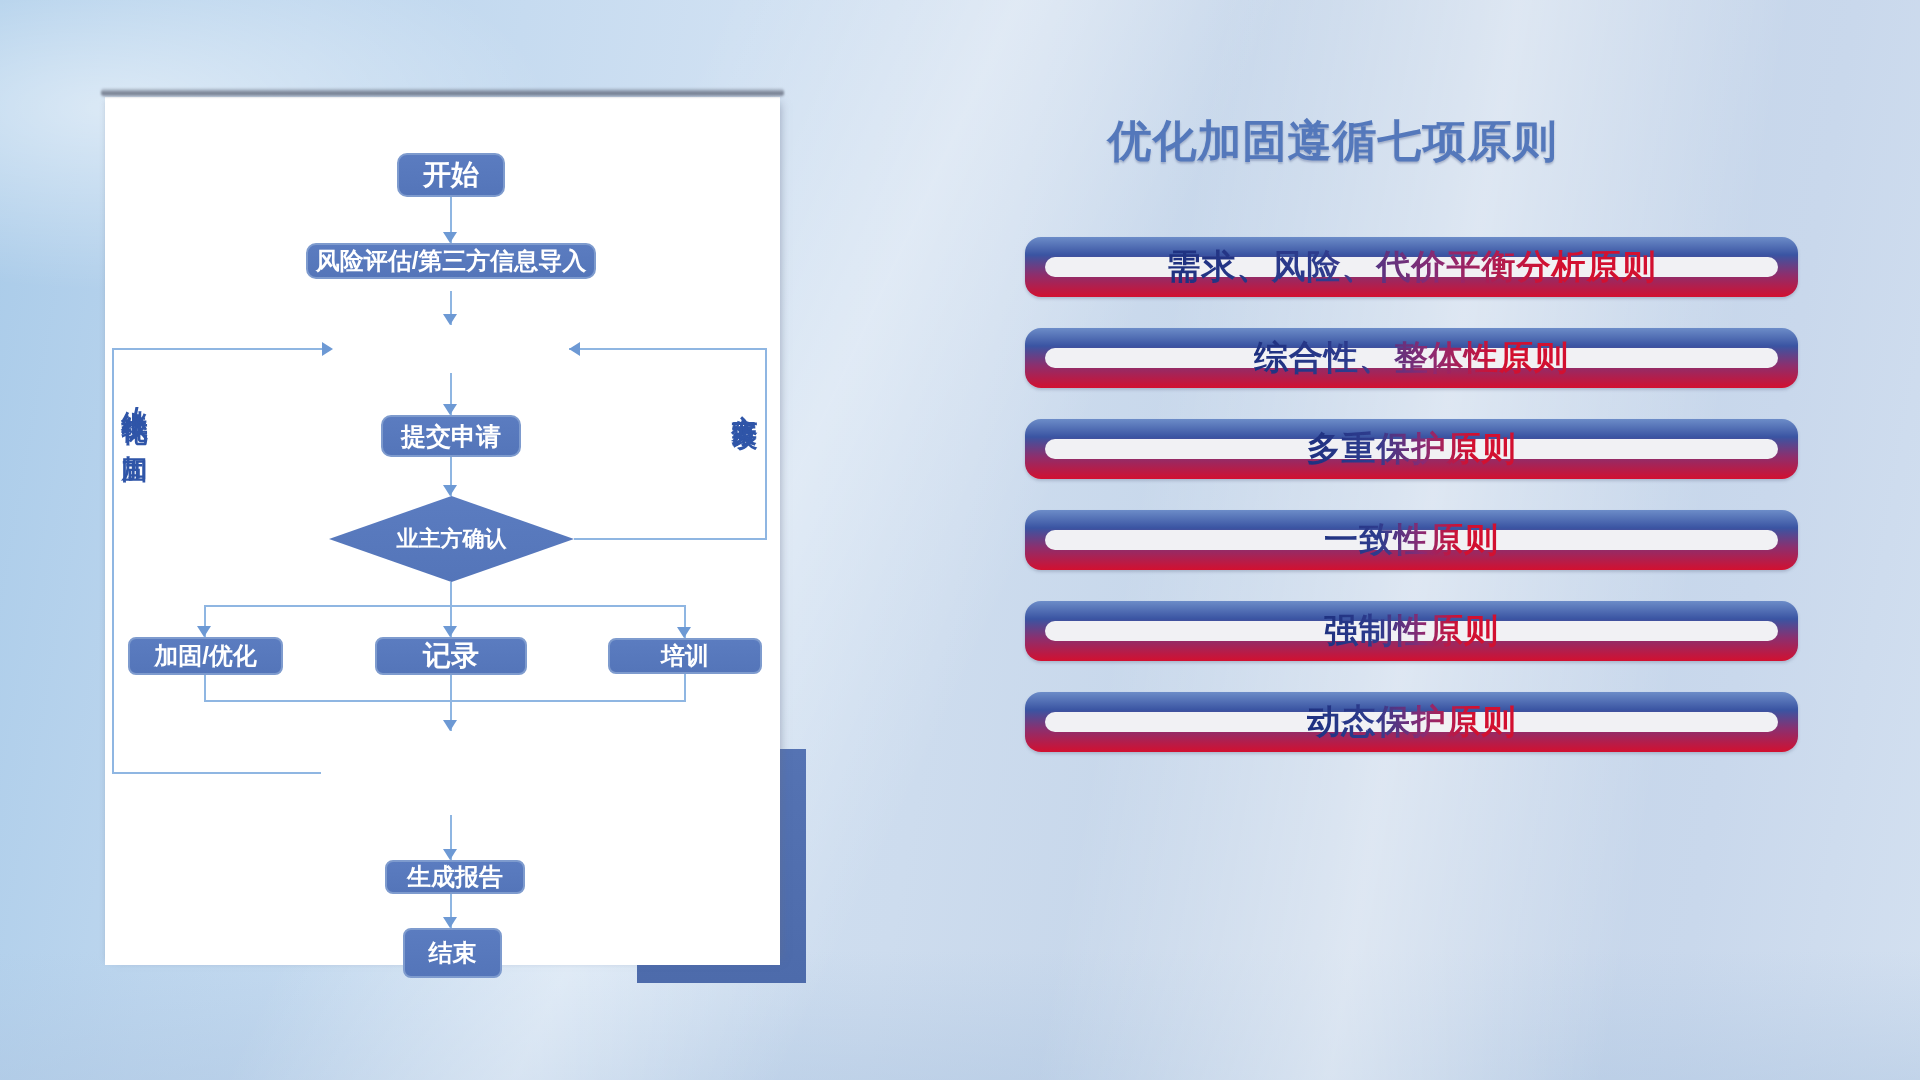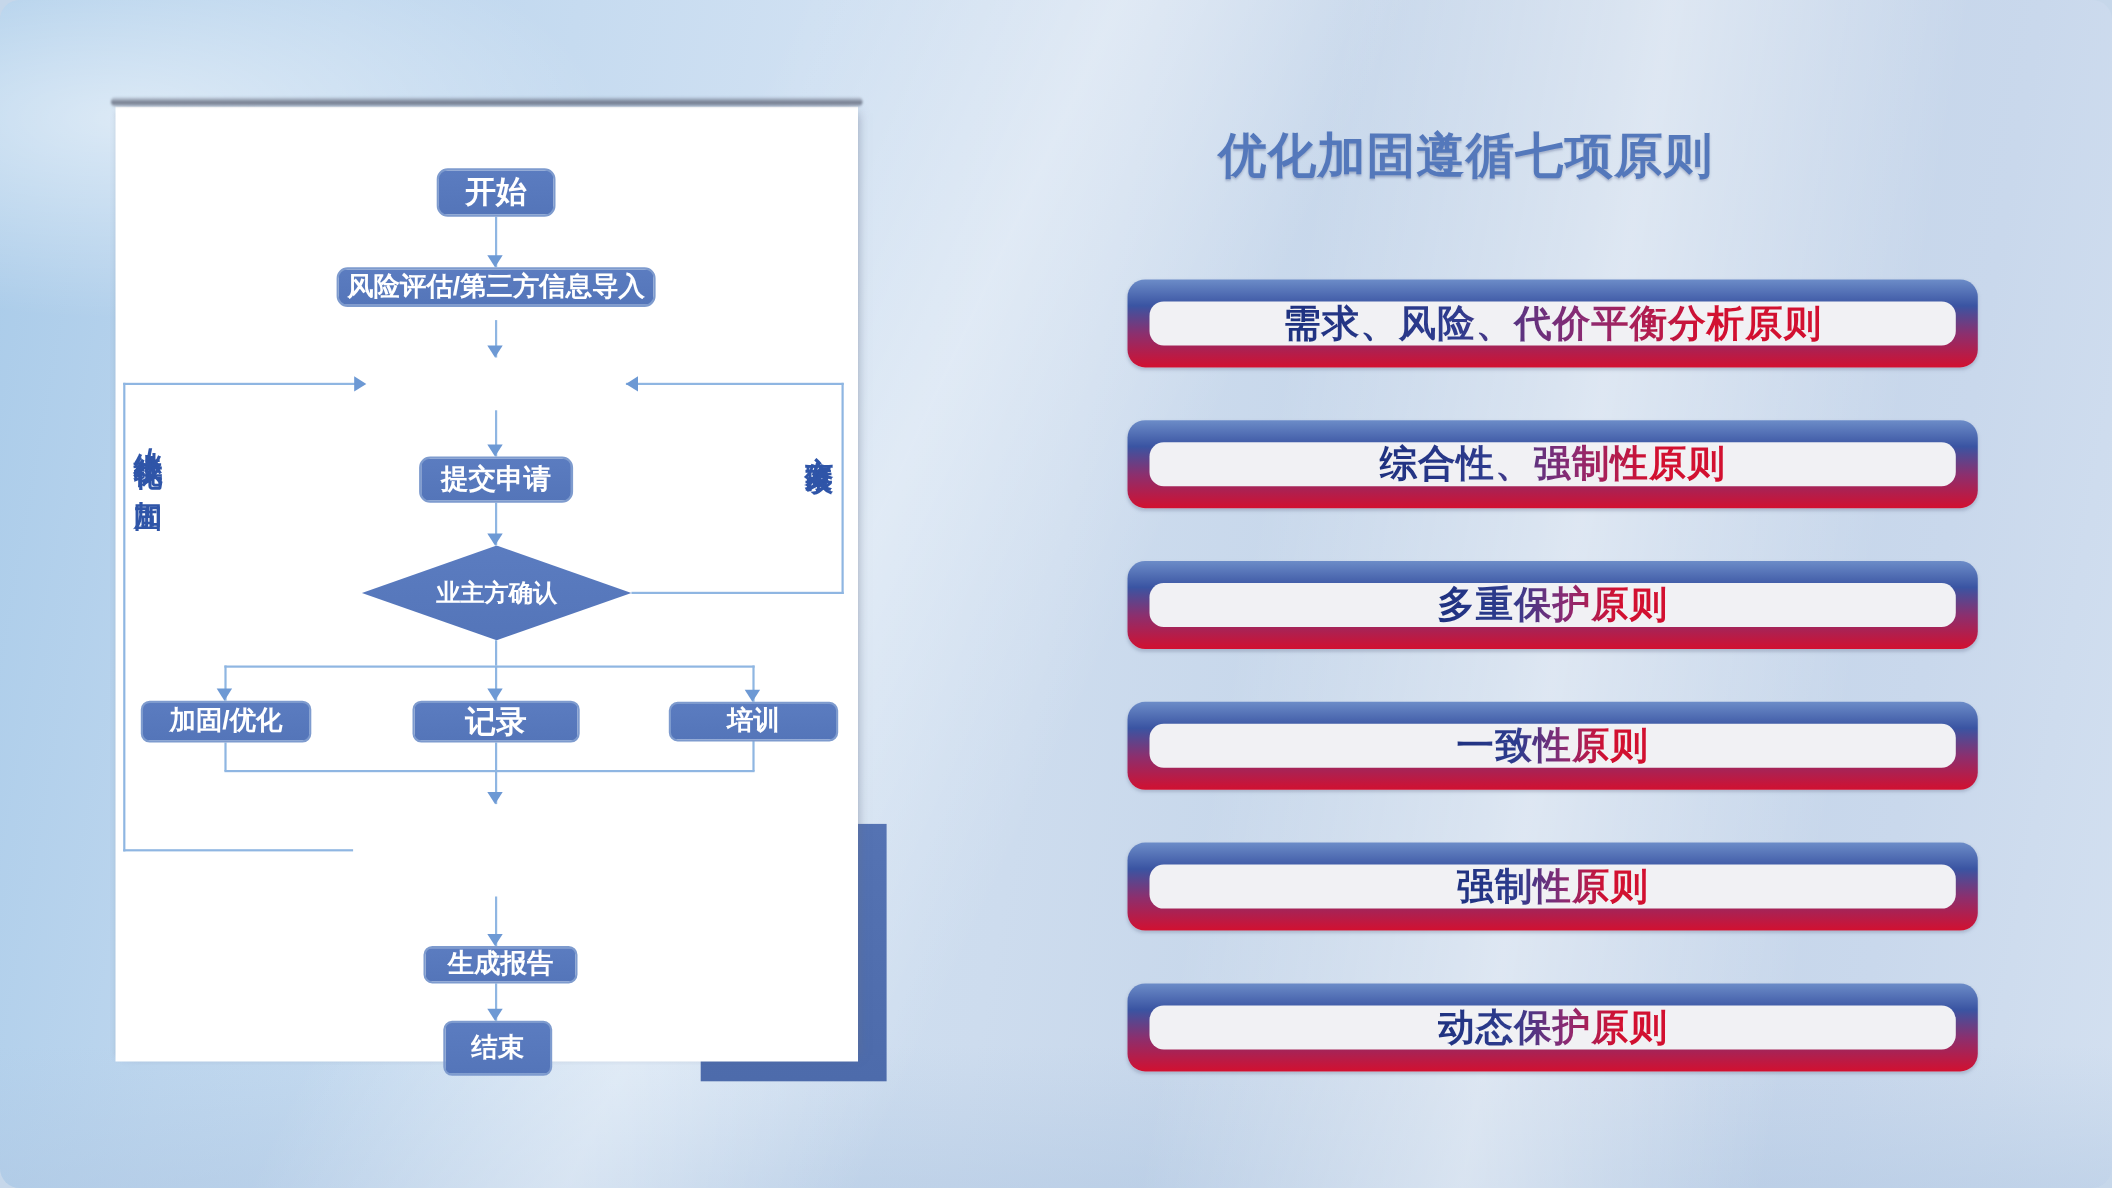--- a/index.html
+++ b/index.html
@@ -1,21 +1,20 @@
 <!DOCTYPE html>
 <html style="--node-fill: #5475b9; --node-border: #7e9bce; --line-blue: #8fb6e2; --arrow-blue: #6d99d4; --label-blue: #2f55a8; --title-blue: #5478bb; --card-shadow-blue: #5573b3; --border-top-blue: #6c8cc8; --principle-bg: #f1f1f4; --principle-navy: #1e3180; --principle-red: #d21030;"><head>
 <meta charset="utf-8">
 <style>
   html,body{margin:0;padding:0;background:#c6d7ea;}
   *{box-sizing:border-box;}
   .stage{
     position:relative;width:1920px;height:1080px;overflow:hidden;
     font-family:"Liberation Sans","DejaVu Sans",sans-serif;
     background:linear-gradient(100deg,#a9cbe9 0%,#bdd6ee 15%,#cfe0f2 35%,#cddcee 50%,#c2d3e8 70%,#c9d8ec 88%,#d3e0f0 100%);
-    border-radius:18px;
   }
   .bg-streaks{
     position:absolute;inset:0;pointer-events:none;
     background:
       radial-gradient(620px 260px at 6% 10%,rgba(255,255,255,.55),rgba(255,255,255,0) 70%),
       linear-gradient(115deg,rgba(255,255,255,0) 30%,rgba(255,255,255,.38) 42%,rgba(255,255,255,0) 53%),
       linear-gradient(100deg,rgba(255,255,255,0) 58%,rgba(255,255,255,.45) 72%,rgba(255,255,255,0) 85%),
       linear-gradient(0deg,rgba(173,197,225,.45) 0%,rgba(173,197,225,0) 12%);
   }
   
@@ -55,24 +54,23 @@
     color:var(--label-blue,#2f55a8);font-weight:bold;font-size:26px;letter-spacing:3px;line-height:1;
   }
   
   .panel-title{
     position:absolute;left:1040px;top:112px;width:585px;text-align:center;
     font-size:44px;font-weight:bold;color:var(--title-blue,#5478bb);
     text-shadow:0 2px 2px rgba(55,70,120,.30);letter-spacing:1px;
   }
   .principles{position:absolute;left:1025px;top:237px;width:773px;display:flex;flex-direction:column;gap:31px;}
   .pbox{
-    height:80px;border-radius:16px;padding:20px;
+    height:60px;border-radius:16px;padding:20px;
     background:linear-gradient(180deg,var(--border-top-blue,#6c8cc8) 0%,#3a54a2 30%,#8c2f6e 62%,var(--principle-red,#d21030) 100%);
     box-shadow:0 2px 3px rgba(110,120,150,.35);
-    margin-top:17px;
   }
   .pbox-inner{
     height:100%;border-radius:13px;background:var(--principle-bg,#f1f1f4);
     display:flex;align-items:center;justify-content:center;
   }
   .ptext{
     font-size:34px;font-weight:600;letter-spacing:1px;color:#8c2a72;
   }
   @supports ((-webkit-background-clip:text) or (background-clip:text)){
     .ptext{
@@ -147,21 +145,21 @@
 
   <div class="principles">
 
   <div class="pbox">
         <div class="pbox-inner">
           <span class="ptext">需求、风险、代价平衡分析原则</span>
         </div>
       </div>
       <div class="pbox">
         <div class="pbox-inner">
-          <span class="ptext">综合性、强制性原则</span>
+          <span class="ptext">综合性、整体性原则</span>
         </div>
       </div>
       <div class="pbox">
         <div class="pbox-inner">
           <span class="ptext">多重保护原则</span>
         </div>
       </div>
       <div class="pbox">
         <div class="pbox-inner">
           <span class="ptext">一致性原则</span>

